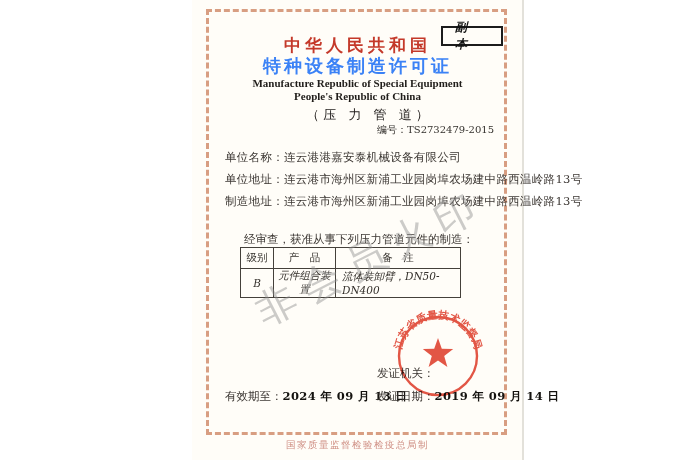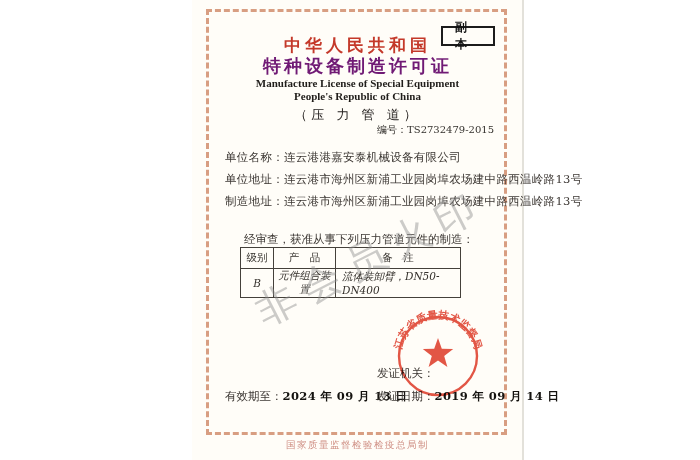--- a/index.html
+++ b/index.html
@@ -8,30 +8,30 @@
   .stage { position:relative; width:700px; height:460px; background:#ffffff; }
 
   .paper { position:absolute; left:192px; top:0; width:332px; height:460px;
            background:#fffdf8; border-right:2px solid #e3e1da; }
 
   .ornate-border { position:absolute; left:14px; top:9px; width:301px; height:426px;
            border:3px dashed #d28e6e; opacity:.85; }
 
   .cwrap { position:absolute; left:14px; width:303px; text-align:center; }
 
-  .copy-box { position:absolute; left:249px; top:26px; width:54px; height:20px;
+  .copy-box { position:absolute; left:249px; top:26px; width:62px; height:20px;
            border:2px solid #1c1c1c; display:flex; align-items:center; justify-content:center;
-           font-weight:bold; font-size:12px; color:#111; letter-spacing:7px; padding-left:12px; }
+           font-weight:bold; font-size:12px; color:#111; letter-spacing:7px; padding-left:12px;font-style:italic; }
 
   .title-cn1 { top:34px; font-size:17px; font-weight:bold; color:#c4392a; letter-spacing:4px; }
-  .title-cn2 { top:54px; font-size:18px; font-weight:bold; color:#701a75; letter-spacing:3px; }
+  .title-cn2 { top:54px; font-size:18px; font-weight:bold; color:#3b82f6; letter-spacing:3px; }
   .title-en  { font-family:"Liberation Serif","DejaVu Serif",serif; font-weight:bold;
                font-size:11px; color:#201d1a; }
   .title-en1 { top:77px; } .title-en2 { top:90px; }
-  .scope { top:106px; font-size:13px; color:#262220; letter-spacing:4px; }
+  .scope { top:106px; font-size:13px; color:#262220; letter-spacing:4px;margin-left:12px; }
   .cert-no { position:absolute; right:28px; top:123px; font-size:10px; color:#33302c;
              font-family:"DejaVu Serif",serif; }
 
   .field { position:absolute; left:33px; font-size:11.5px; color:#3c3733;
            font-family:"DejaVu Serif",serif; letter-spacing:.3px; white-space:nowrap; }
   .f1 { top:150px; } .f2 { top:172px; } .f3 { top:194px; }
   .statement { position:absolute; left:52px; top:232px; font-size:11.5px; color:#3c3733;
            font-family:"DejaVu Serif",serif; }
 
   table.scope-table { position:absolute; left:48px; top:247px; width:221px;
@@ -67,21 +67,21 @@
     <div class="ornate-border"></div>
 
     <div class="watermark">非会员火印</div>
 
     <div class="copy-box">
       <span>副 本</span>
     </div>
 
     <div class="cwrap title-cn1">中华人民共和国</div>
     <div class="cwrap title-cn2">特种设备制造许可证</div>
-    <div class="cwrap title-en title-en1">Manufacture License of Special Equipment</div>
+    <div class="cwrap title-en title-en1">Manufacture Republic of Special Equipment</div>
     <div class="cwrap title-en title-en2">People's Republic of China</div>
     <div class="cwrap scope">（压 力 管 道）</div>
     <div class="cert-no">编号：TS2732479-2015</div>
 
     <div class="field f1">
       <span>单位名称：</span><span>连云港港嘉安泰机械设备有限公司</span>
     </div>
     <div class="field f2">
       <span>单位地址：</span><span>连云港市海州区新浦工业园岗埠农场建中路西温岭路13号</span>
     </div>

